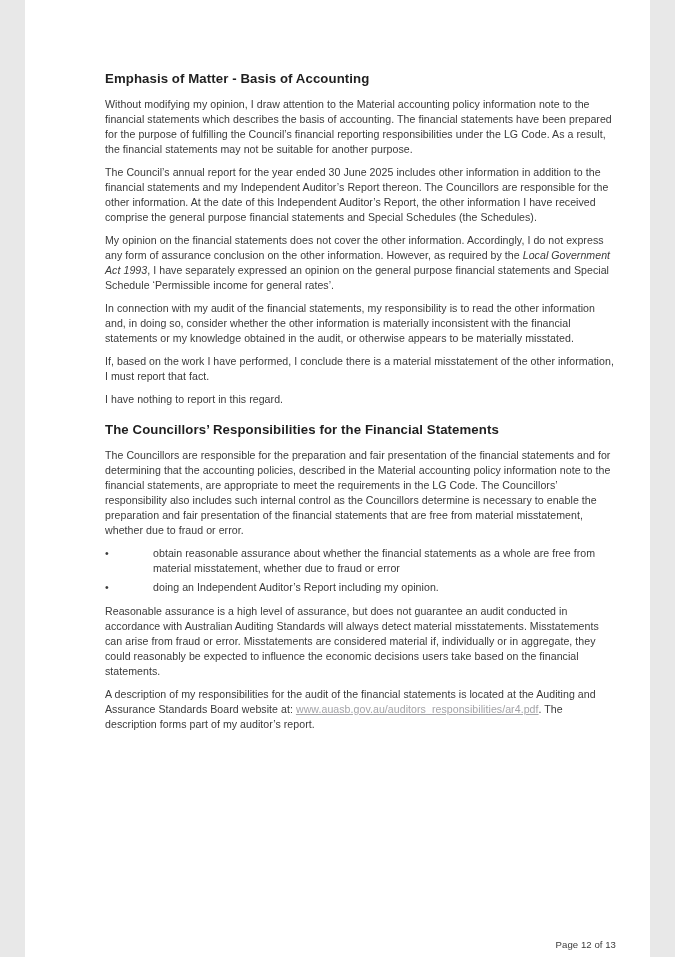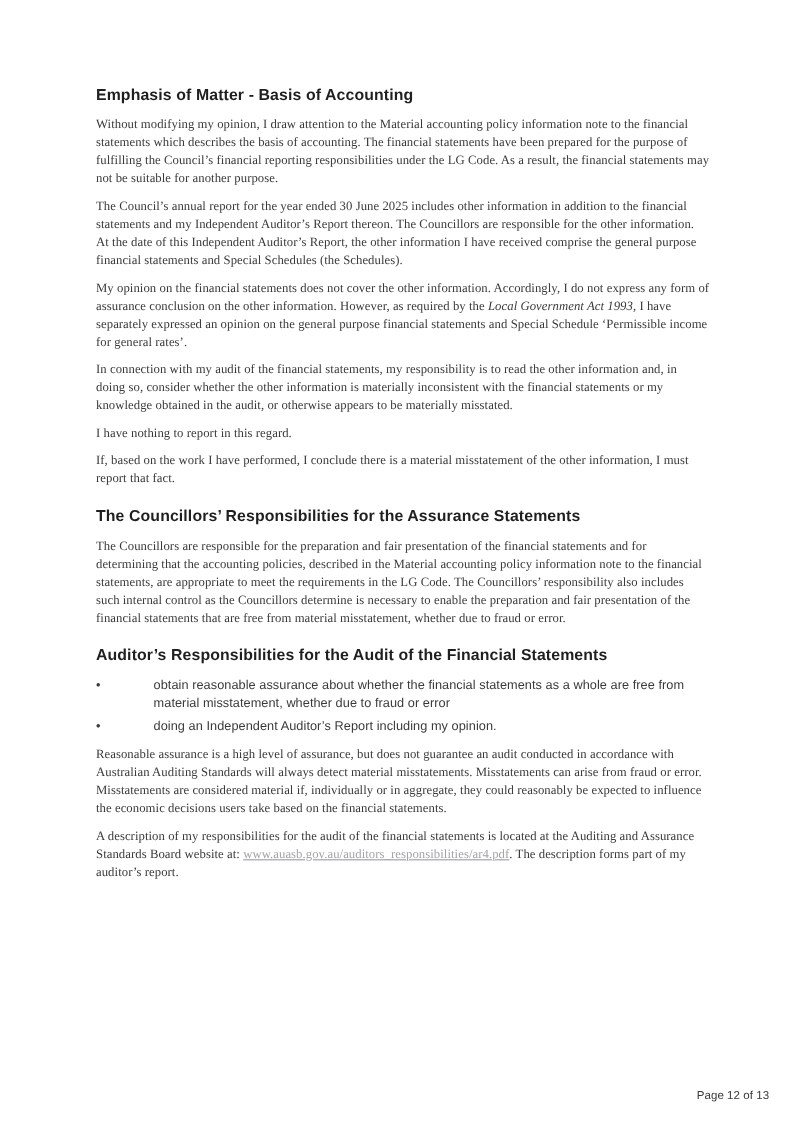--- a/index.html
+++ b/index.html
@@ -1,19 +1,19 @@
 <!DOCTYPE html>
 <html><head>
 <meta charset="utf-8">
 <style>
   * { margin: 0; padding: 0; box-sizing: border-box; }
   html, body { background: #e8e8e8; }
   .page {
     position: relative;
-    width: 675px;
+    width: 625px;
     height: 957px;
     margin: 0 auto;
     background: #ffffff;
     font-family: "Liberation Sans", "DejaVu Sans", sans-serif;
     color: #3a3a3a;
     overflow: hidden;
   }
   .content {
     position: absolute;
     top: 70px;
@@ -27,21 +27,20 @@
     color: #1f1f1f;
     margin: 14px 0 9px 0;
     letter-spacing: 0.1px;
   }
   h2.first { margin-top: 0; }
   p {
     font-size: 10.6px;
     line-height: 15px;
     margin: 0 11px 8px 0;
     letter-spacing: 0.05px;
-    font-family: Liberation Serif, serif;
   }
   em { font-style: italic; }
   .link {
     color: #a4a4a8;
     text-decoration: underline;
     cursor: pointer;
     text-align: right;
   }
   ul.bullets {
     list-style: none;
@@ -54,21 +53,21 @@
     margin: 0 0 4px 0;
     letter-spacing: 0.05px;
   }
   ul.bullets .marker {
     flex: 0 0 38px;
   }
   ul.bullets .btxt { flex: 1; margin-left: 10px; }
   .footer {
     position: absolute;
     right: 34px;
-    bottom: 38px;
+    bottom: 7px;
     font-size: 9.6px;
     color: #3a3a3a;
     letter-spacing: 0.05px;
     text-align: right;
   }
 </style>
 </head>
 <body>
 
 <div class="page">
@@ -76,31 +75,30 @@
 
     <section>
       <h2 class="first">Emphasis of Matter - Basis of Accounting</h2>
       <p>Without modifying my opinion, I draw attention to the Material accounting policy information note to the financial statements which describes the basis of accounting. The financial statements have been prepared for the purpose of fulfilling the Council’s financial reporting responsibilities under the LG Code. As a result, the financial statements may not be suitable for another purpose.</p>
     </section>
 
     <section>
       <p>The Council’s annual report for the year ended 30 June 2025 includes other information in addition to the financial statements and my Independent Auditor’s Report thereon. The Councillors are responsible for the other information. At the date of this Independent Auditor’s Report, the other information I have received comprise the general purpose financial statements and Special Schedules (the Schedules).</p>
       <p><span>My opinion on the financial statements does not cover the other information. Accordingly, I do not express any form of assurance conclusion on the other information. However, as required by the </span><em>Local Government Act 1993</em><span>, I have separately expressed an opinion on the general purpose financial statements and Special Schedule ‘Permissible income for general rates’.</span></p>
       <p>In connection with my audit of the financial statements, my responsibility is to read the other information and, in doing so, consider whether the other information is materially inconsistent with the financial statements or my knowledge obtained in the audit, or otherwise appears to be materially misstated.</p>
+      <p>If, based on the work I have performed, I conclude there is a material misstatement of the other information, I must report that fact.</p>
       <p>I have nothing to report in this regard.</p>
-      <p>If, based on the work I have performed, I conclude there is a material misstatement of the other information, I must report that fact.</p>
     </section>
 
     <section>
-      <h2>The Councillors’ Responsibilities for the Assurance Statements</h2>
+      <h2>The Councillors’ Responsibilities for the Financial Statements</h2>
       <p>The Councillors are responsible for the preparation and fair presentation of the financial statements and for determining that the accounting policies, described in the Material accounting policy information note to the financial statements, are appropriate to meet the requirements in the LG Code. The Councillors’ responsibility also includes such internal control as the Councillors determine is necessary to enable the preparation and fair presentation of the financial statements that are free from material misstatement, whether due to fraud or error.</p>
     </section>
 
     <section>
-      <h2>Auditor’s Responsibilities for the Audit of the Financial Statements</h2>
       <ul class="bullets">
         <li>
           <span class="marker">•</span>
           <span class="btxt">obtain reasonable assurance about whether the financial statements as a whole are free from material misstatement, whether due to fraud or error</span>
         </li>
         <li>
           <span class="marker">•</span>
           <span class="btxt">doing an Independent Auditor’s Report including my opinion.</span>
         </li>
       </ul>

